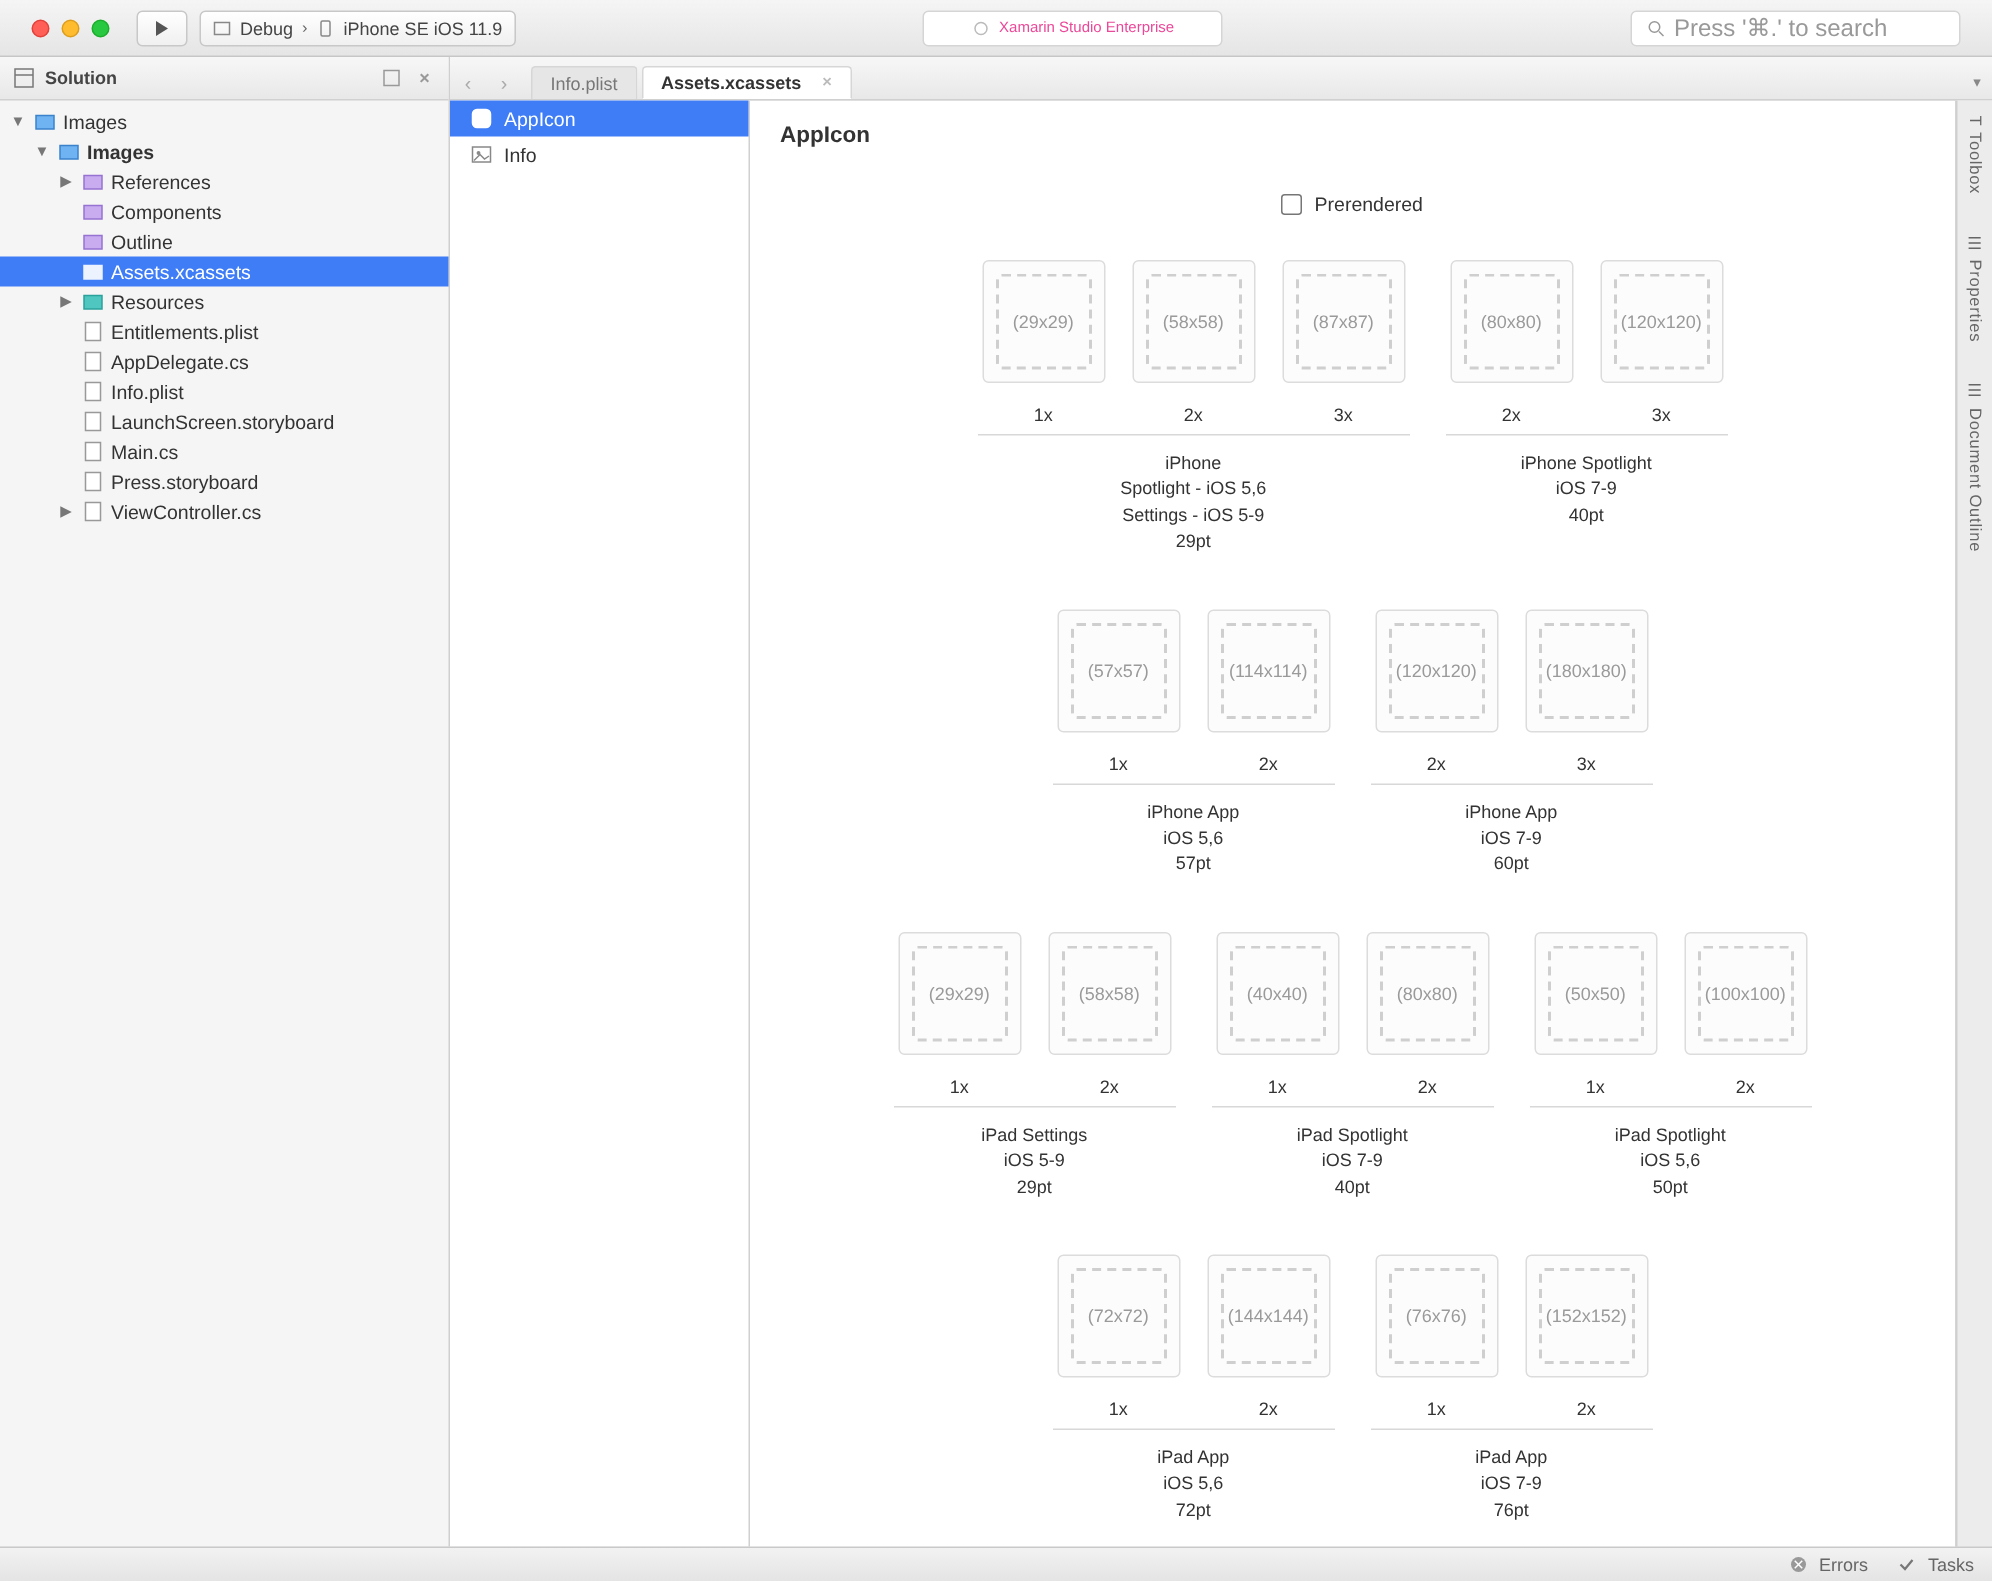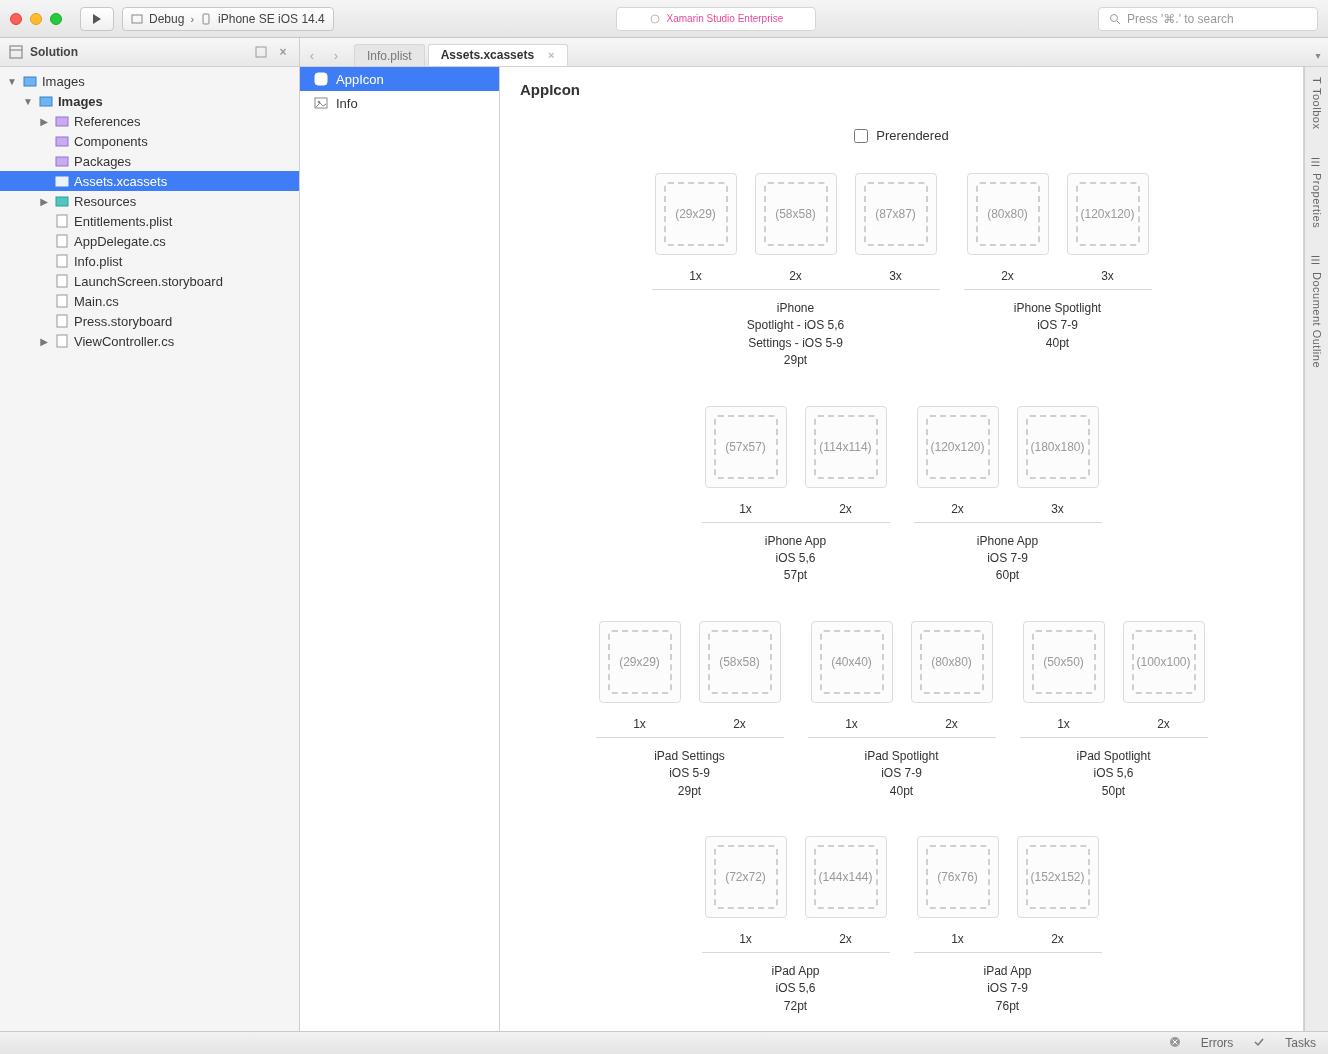--- a/index.html
+++ b/index.html
@@ -14,21 +14,21 @@
     display: flex;
     flex-direction: column;
   }
   
   .titlebar {
     height: 38px;
     background: linear-gradient(#f5f5f5, #e5e5e5);
     border-bottom: 1px solid #c6c6c6;
     display: flex;
     align-items: center;
-    padding: 0 10px;
+    padding: 0 21px;
     gap: 8px;
   }
   .traffic-lights { display: flex; gap: 8px; margin-right: 10px; }
   .tl { width: 12px; height: 12px; border-radius: 50%; }
   .tl.red { background: #ff5f57; border:1px solid #e1413a;}
   .tl.yellow { background: #febc2e; border:1px solid #dd9e1e;}
   .tl.green { background: #28c840; border:1px solid #1dad2c;}
   .play-btn {
     width: 34px; height: 24px;
     border:1px solid #c8c8c8; border-radius:4px;
@@ -64,21 +64,21 @@
     font-size:10px;
   }
   .search-pill {
     background:#fff;
     border:1px solid #d5d5d5;
     border-radius:4px;
     height:24px;
     width:220px;
     padding:0 10px;
     display:flex; align-items:center;
-    color:#999; gap:6px; font-size:12px;
+    color:#999; gap:6px; font-size:16px;
   }
   
   .main { flex:1; display:flex; min-height:0; }
   
   .solution-panel {
     width:300px;
     background:#f5f5f5;
     border-right:1px solid #cfcfcf;
     display:flex; flex-direction:column;
   }
@@ -195,21 +195,21 @@
   }
   
   .statusbar{
     height:23px;
     background: linear-gradient(#f2f2f2,#e4e4e4);
     border-top:1px solid #c9c9c9;
     display:flex;align-items:center;justify-content:flex-end;
     padding:0 12px;gap:20px;
     font-size:12px;color:#666;
   }
-  .statusbar .si{display:flex;align-items:flex-start;gap:20px;}
+  .statusbar .si{display:flex;align-items:center;gap:8px;}
   .dropdown-chev{color:#888;font-size:10px;margin-left:4px;}
 </style>
 </head>
 <body>
 
 <div class="titlebar">
   <div class="traffic-lights">
     <div class="tl red"></div>
     <div class="tl yellow"></div>
     <div class="tl green"></div>
@@ -221,21 +221,21 @@
   </div>
   <div class="config-select">
     <svg width="12" height="12" viewBox="0 0 12 12">
         <rect x="1" y="2" width="10" height="8" fill="none" stroke="#888"></rect>
       </svg>
     <span>Debug</span>
     <span class="chev">›</span>
     <svg width="12" height="12" viewBox="0 0 12 12">
         <rect x="3" y="1" width="6" height="10" rx="1" fill="none" stroke="#888"></rect>
       </svg>
-    <span>iPhone SE iOS 14.4</span>
+    <span>iPhone SE iOS 11.9</span>
   </div>
   <div class="center-title">
     <div class="pill">
       <svg width="12" height="12" viewBox="0 0 12 12">
           <circle cx="6" cy="6" r="4" fill="none" stroke="#bbb"></circle>
         </svg>
       <span>Xamarin Studio Enterprise</span>
     </div>
   </div>
   <div class="search-pill">
@@ -306,21 +306,21 @@
           </span>
         <span>Components</span>
       </div>
       <div class="row">
         <span class="pad" style="width:50px"></span>
         <span class="ico16 folder-purple">
             <svg viewBox="0 0 14 14">
               <rect x="1" y="3" width="12" height="9"></rect>
             </svg>
           </span>
-        <span>Packages</span>
+        <span>Outline</span>
       </div>
       <div class="row selected">
         <span class="pad" style="width:50px"></span>
         <span class="ico16">
             <svg viewBox="0 0 14 14">
               <rect x="1" y="3" width="12" height="9" fill="#fff" stroke="#fff" opacity="0.9"></rect>
             </svg>
           </span>
         <span>Assets.xcassets</span>
       </div>

